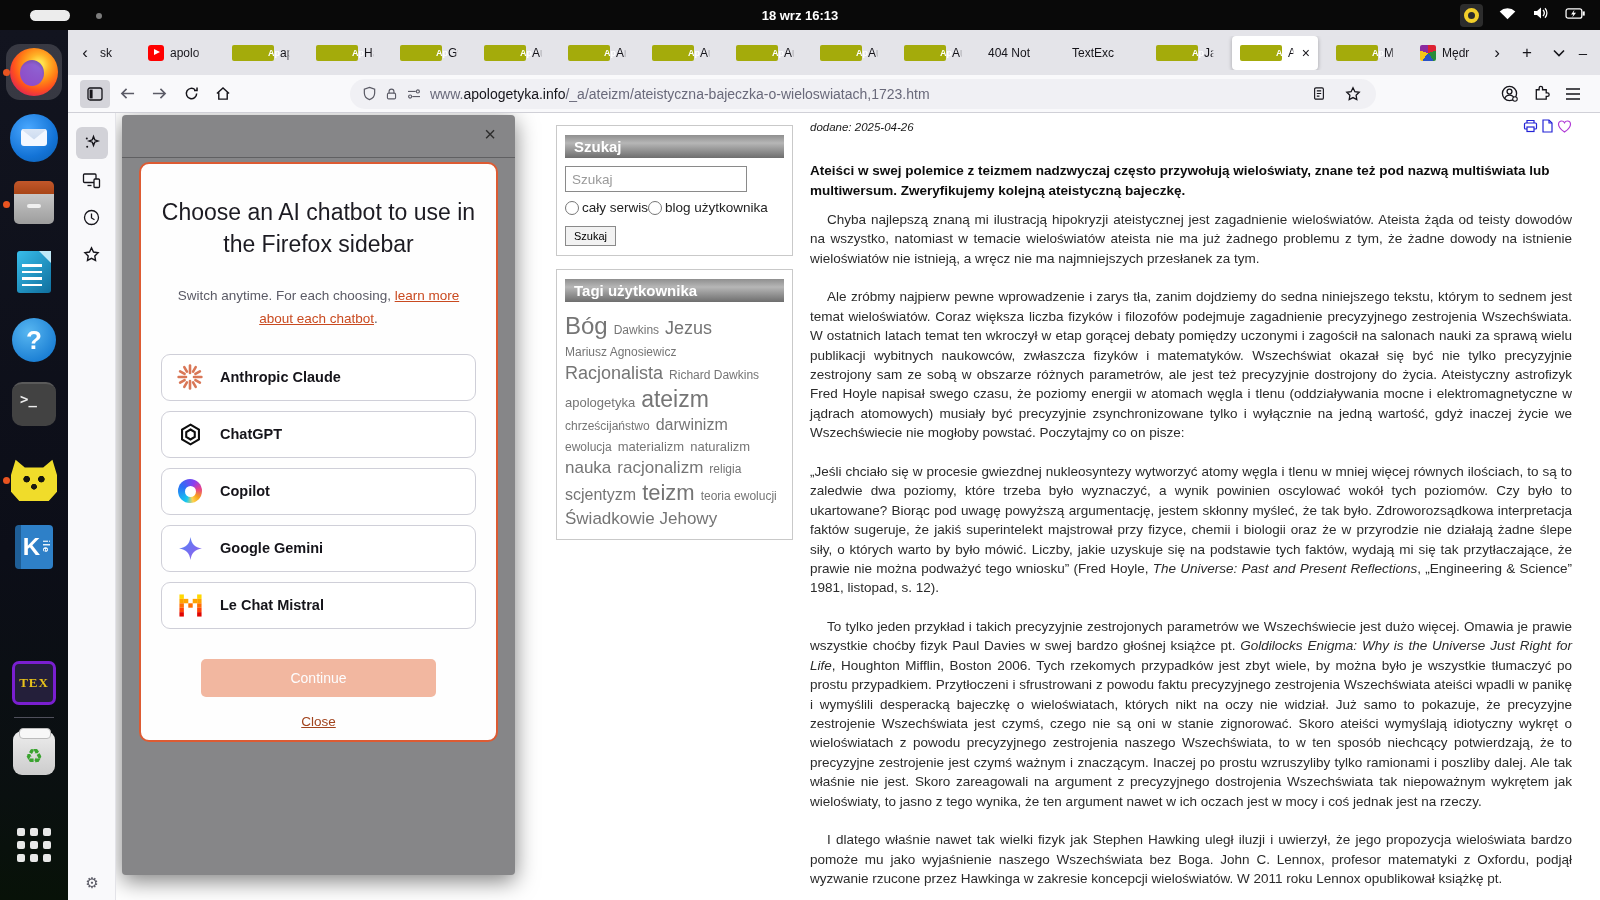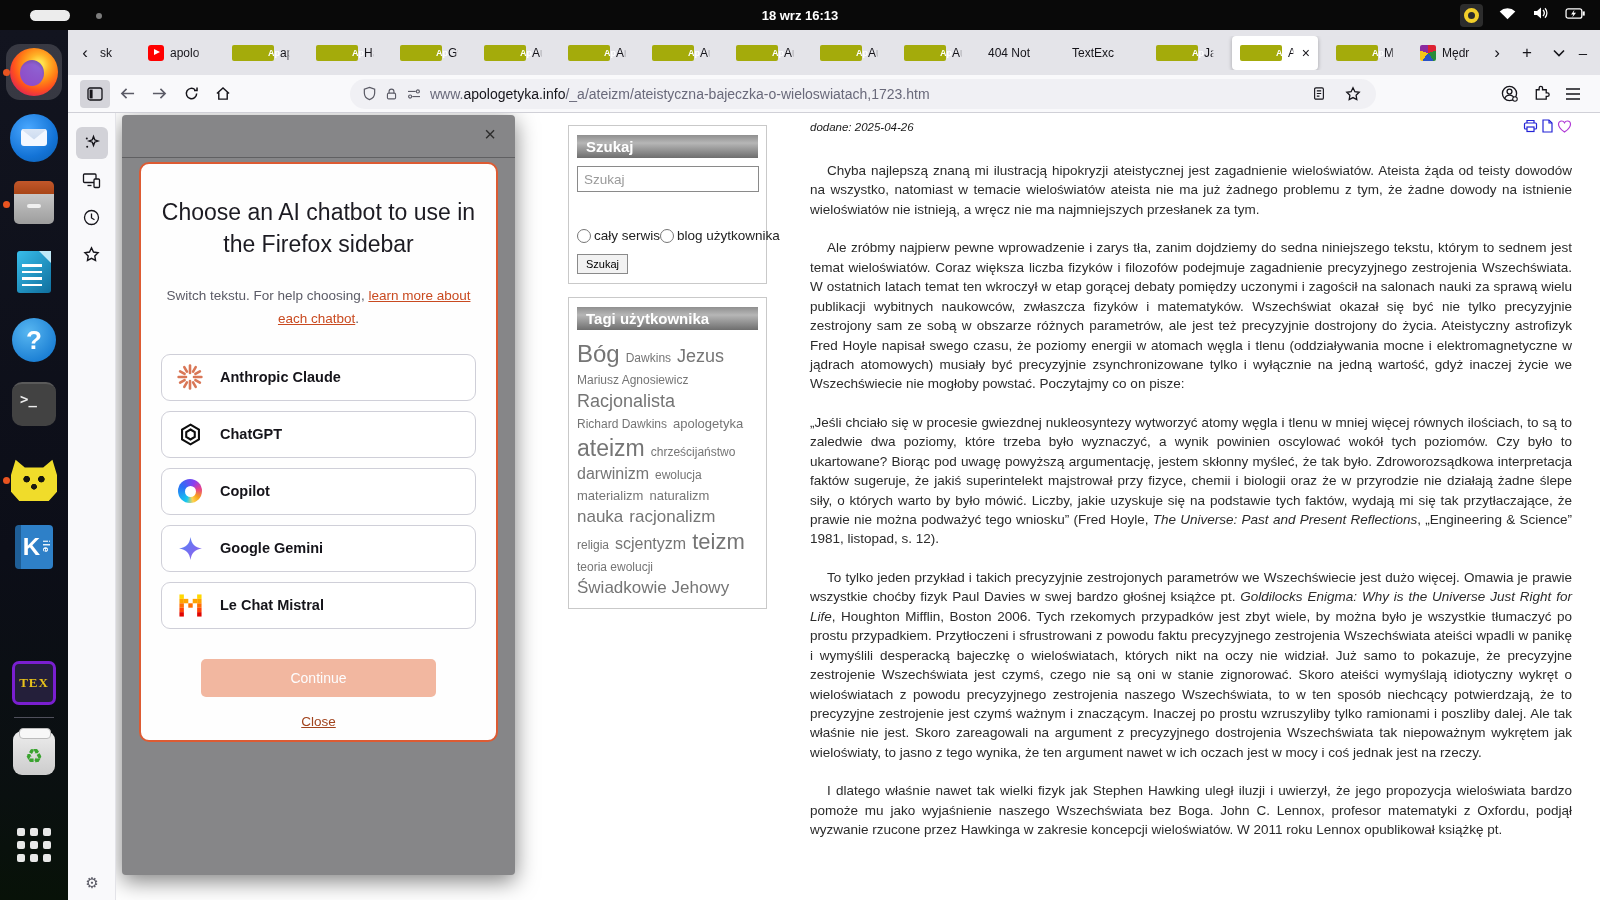--- a/index.html
+++ b/index.html
@@ -90,27 +90,27 @@
   
   #content { flex:1; display:flex; position:relative; overflow:hidden; }
   #fx-sidebar { width:48px; background:#f9f9fb; border-right:1px solid #e3e3e8; display:flex; flex-direction:column; align-items:center; padding-top:14px; gap:5px; flex:none; position:relative; }
   .sb-btn { width:32px; height:32px; border-radius:6px; display:flex; align-items:center; justify-content:center; }
   .sb-btn.active { background:#d2d2d8; }
   #sb-gear { position:absolute; bottom:8px; left:0; width:48px; display:flex; justify-content:center; font-size:15px; color:#5b5b66; }
 
   #page { flex:1; position:relative; background:#fff; overflow:hidden; }
 
   
-  #leftcol { position:absolute; left:452px; top:12px; width:199px; }
+  #leftcol { position:absolute; left:440px; top:12px; width:237px; }
   .box { border:1px solid #c9c9c9; background:#fff; padding:9px 8px; margin-bottom:13px; }
   .box-header { background:linear-gradient(180deg,#8f8f8f 0%,#b6b6b6 35%,#6e6e6e 100%); color:#fff; font-weight:bold; font-size:15px; padding:3px 9px; }
   #search-input { display:block; margin-top:8px; width:182px; height:26px; border:1px solid #8a8a8a; padding:0 6px; font-size:13.5px; font-family:"Liberation Sans",sans-serif; color:#333; }
   #search-input::placeholder { color:#9a9a9a; }
   .radios { display:flex; align-items:center; margin-top:8px; font-size:13.5px; color:#222; white-space:nowrap; }
-  .radios label { display:flex; align-items:center; gap:3px;margin-top:28px; }
+  .radios label { display:flex; align-items:center; gap:3px; }
   .radios input { width:14px; height:14px; margin:0; }
   #search-btn { margin-top:11px; font-size:11px; padding:3px 8px; border:1px solid #8a8a8a; background:#f2f2f2; font-family:"Liberation Sans",sans-serif; }
   #tagcloud { margin-top:8px; color:#757575; line-height:1.3; }
   .tag { margin-right:6px; display:inline-block; }
 
   
   #article { position:absolute; left:694px; top:6px; width:762px; color:#2e2e2e; }
   #article h1 { text-align:center; font-size:30px; font-weight:bold; color:#9d9d9d; text-shadow:1px 2px 2px rgba(40,40,40,.45); margin-bottom:42px; }
   .meta { display:flex; justify-content:space-between; align-items:flex-end; margin-bottom:28px; }
   .meta .date { font-size:11.5px; font-style:italic; color:#1a1a1a; }
@@ -444,36 +444,37 @@
               </svg>
             <svg width="13" height="14" viewBox="0 0 13 14" fill="none" stroke="#2323d6" stroke-width="1.2">
                 <path d="M2 1h6l3 3v9H2z"></path>
                 <path d="M8 1v3h3"></path>
               </svg>
             <svg width="15" height="13" viewBox="0 0 15 13" fill="none" stroke="#b03bd6" stroke-width="1.2">
                 <path d="M7.5 12S1.5 8 1.5 4.2C1.5 2.2 3 1 4.6 1c1.2 0 2.3.6 2.9 1.7C8.1 1.6 9.2 1 10.4 1 12 1 13.5 2.2 13.5 4.2 13.5 8 7.5 12 7.5 12z"></path>
               </svg>
           </span>
         </div>
+        <p class="lead">Ateiści w swej polemice z teizmem nadzwyczaj często przywołują wieloświaty, znane też pod nazwą multiświata lub multiwersum. Zweryfikujemy kolejną ateistyczną bajeczkę.</p>
         <div id="paras">
             <p class="body indent"><span>Chyba najlepszą znaną mi ilustracją hipokryzji ateistycznej jest zagadnienie wieloświatów. Ateista żąda od teisty dowodów na wszystko, natomiast w temacie wieloświatów ateista nie ma już żadnego problemu z tym, że żadne dowody na istnienie wieloświatów nie istnieją, a wręcz nie ma najmniejszych przesłanek za tym.</span></p>
             <p class="body indent"><span>Ale zróbmy najpierw pewne wprowadzenie i zarys tła, zanim dojdziemy do sedna niniejszego tekstu, którym to sednem jest temat wieloświatów. Coraz większa liczba fizyków i filozofów podejmuje zagadnienie precyzyjnego zestrojenia Wszechświata. W ostatnich latach temat ten wkroczył w etap gorącej debaty pomiędzy uczonymi i zagościł na salonach nauki za sprawą wielu publikacji wybitnych naukowców, zwłaszcza fizyków i matematyków. Wszechświat okazał się być nie tylko precyzyjnie zestrojony sam ze sobą w obszarze różnych parametrów, ale jest też precyzyjnie dostrojony do życia. Ateistyczny astrofizyk Fred Hoyle napisał swego czasu, że poziomy energii w atomach węgla i tlenu (oddziaływania mocne i elektromagnetyczne w jądrach atomowych) musiały być precyzyjnie zsynchronizowane tylko i wyłącznie na jedną wartość, gdyż inaczej życie we Wszechświecie nie mogłoby powstać. Poczytajmy co on pisze:</span></p>
             <p class="body"><span>„Jeśli chciało się w procesie gwiezdnej nukleosyntezy wytworzyć atomy węgla i tlenu w mniej więcej równych ilościach, to są to zaledwie dwa poziomy, które trzeba było wyznaczyć, a wynik powinien oscylować wokół tych poziomów. Czy było to ukartowane? Biorąc pod uwagę powyższą argumentację, jestem skłonny myśleć, że tak było. Zdroworozsądkowa interpretacja faktów sugeruje, że jakiś superintelekt majstrował przy fizyce, chemii i biologii oraz że w przyrodzie nie działają żadne ślepe siły, o których warto by było mówić. Liczby, jakie uzyskuje się na podstawie tych faktów, wydają mi się tak przytłaczające, że prawie nie można podważyć tego wniosku” (Fred Hoyle, </span><i>The Universe: Past and Present Reflections</i><span>, „Engineering &amp; Science” 1981, listopad, s. 12).</span></p>
             <p class="body indent"><span>To tylko jeden przykład i takich precyzyjnie zestrojonych parametrów we Wszechświecie jest dużo więcej. Omawia je prawie wszystkie choćby fizyk Paul Davies w swej bardzo głośnej książce pt. </span><i>Goldilocks Enigma: Why is the Universe Just Right for Life</i><span>, Houghton Mifflin, Boston 2006. Tych rzekomych przypadków jest zbyt wiele, by można było je wszystkie tłumaczyć po prostu przypadkiem. Przytłoczeni i sfrustrowani z powodu faktu precyzyjnego zestrojenia Wszechświata ateiści wpadli w panikę i wymyślili desperacką bajeczkę o wieloświatach, których nikt na oczy nie widział. Już samo to pokazuje, że precyzyjne zestrojenie Wszechświata jest czymś, czego nie są oni w stanie zignorować. Skoro ateiści wymyślają idiotyczny wykręt o wieloświatach z powodu precyzyjnego zestrojenia naszego Wszechświata, to w ten sposób niechcący potwierdzają, że to precyzyjne zestrojenie jest czymś ważnym i znaczącym. Inaczej po prostu wzruszyliby tylko ramionami i poszliby dalej. Ale tak właśnie nie jest. Skoro zareagowali na argument z precyzyjnego dostrojenia Wszechświata tak niepoważnym wykrętem jak wieloświaty, to jasno z tego wynika, że ten argument nawet w ich oczach jest w mocy i coś jednak jest na rzeczy.</span></p>
             <p class="body indent"><span>I dlatego właśnie nawet tak wielki fizyk jak Stephen Hawking uległ iluzji i uwierzył, że jego propozycja wieloświata bardzo pomoże mu jako wyjaśnienie naszego Wszechświata bez Boga. John C. Lennox, profesor matematyki z Oxfordu, podjął wyzwanie rzucone przez Hawkinga w zakresie koncepcji wieloświatów. W 2011 roku Lennox opublikował książkę pt. </span></p>
           </div>
       </div>
 
       <div id="ai-dialog">
         <span id="dlg-x">×</span>
         <div id="dlg-divider"></div>
         <div id="dlg-card">
           <div id="dlg-title">Choose an AI chatbot to use in the Firefox sidebar</div>
           <div id="dlg-sub">
-            <span>Switch tekstu. For help choosing, </span><a href="#">learn more about each chatbot</a><span>.</span>
+            <span>Switch anytime. For each choosing, </span><a href="#">learn more about each chatbot</a><span>.</span>
           </div>
           <div id="dlg-options">
               <button class="opt">
                 <span class="opt-ic">
                   <svg width="26" height="26" viewBox="0 0 26 26">
                     <g stroke="#D97757" stroke-width="2.6" stroke-linecap="round">
                       <line x1="17.0" y1="13.0" x2="24.4" y2="13.0"></line>
                       <line x1="18.4" y1="16.1" x2="22.9" y2="18.7"></line>
                       <line x1="16.1" y1="18.4" x2="18.7" y2="22.9"></line>
                       <line x1="13.0" y1="17.0" x2="13.0" y2="24.4"></line>

